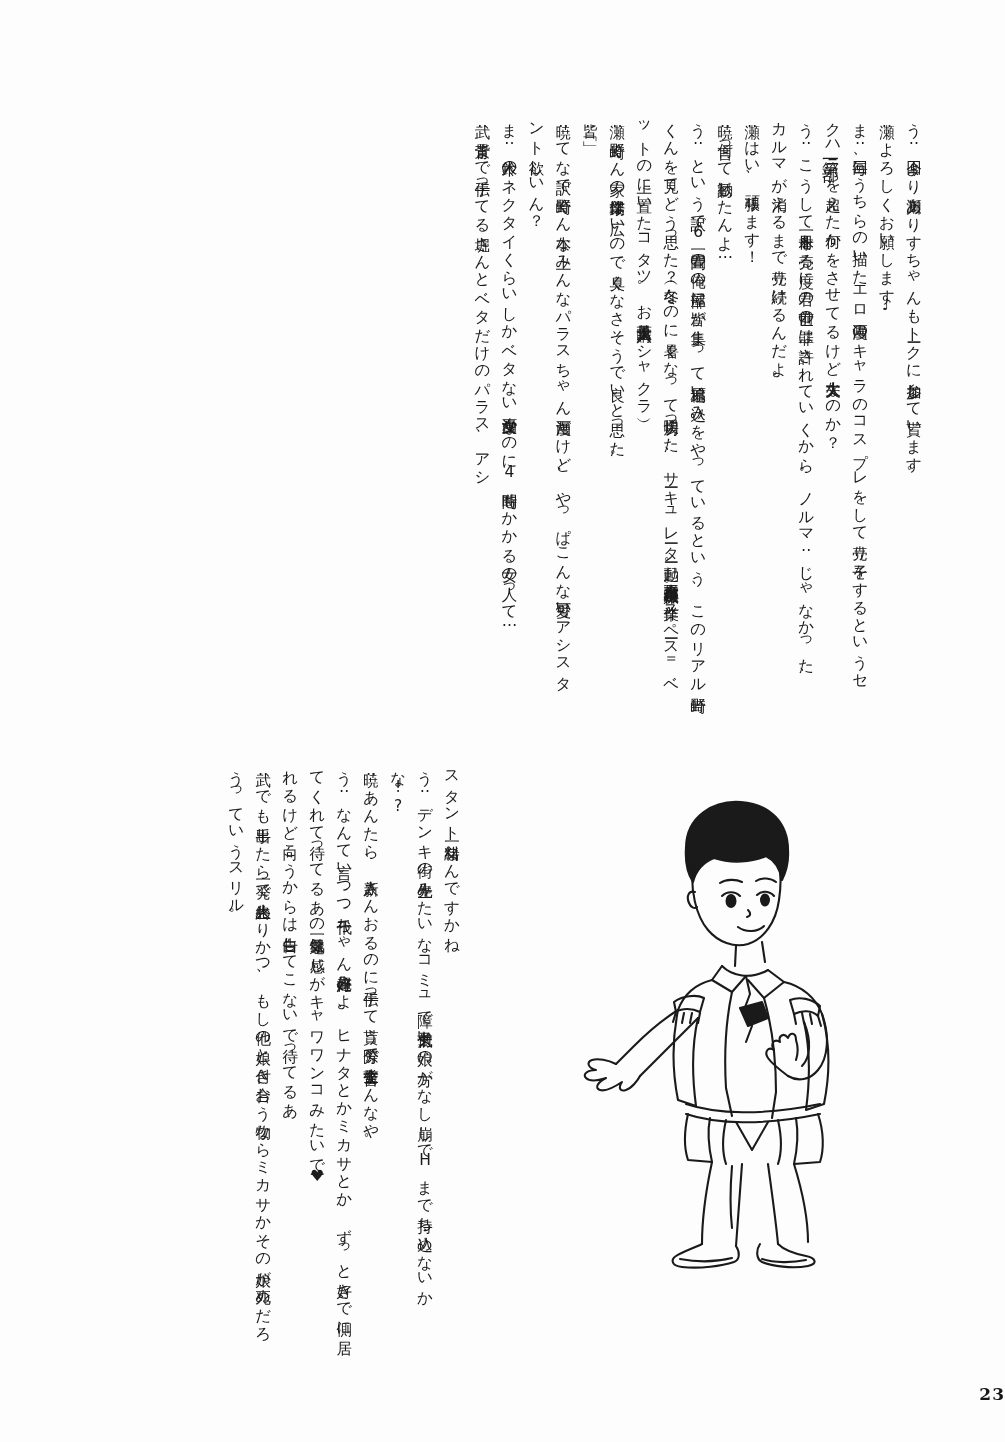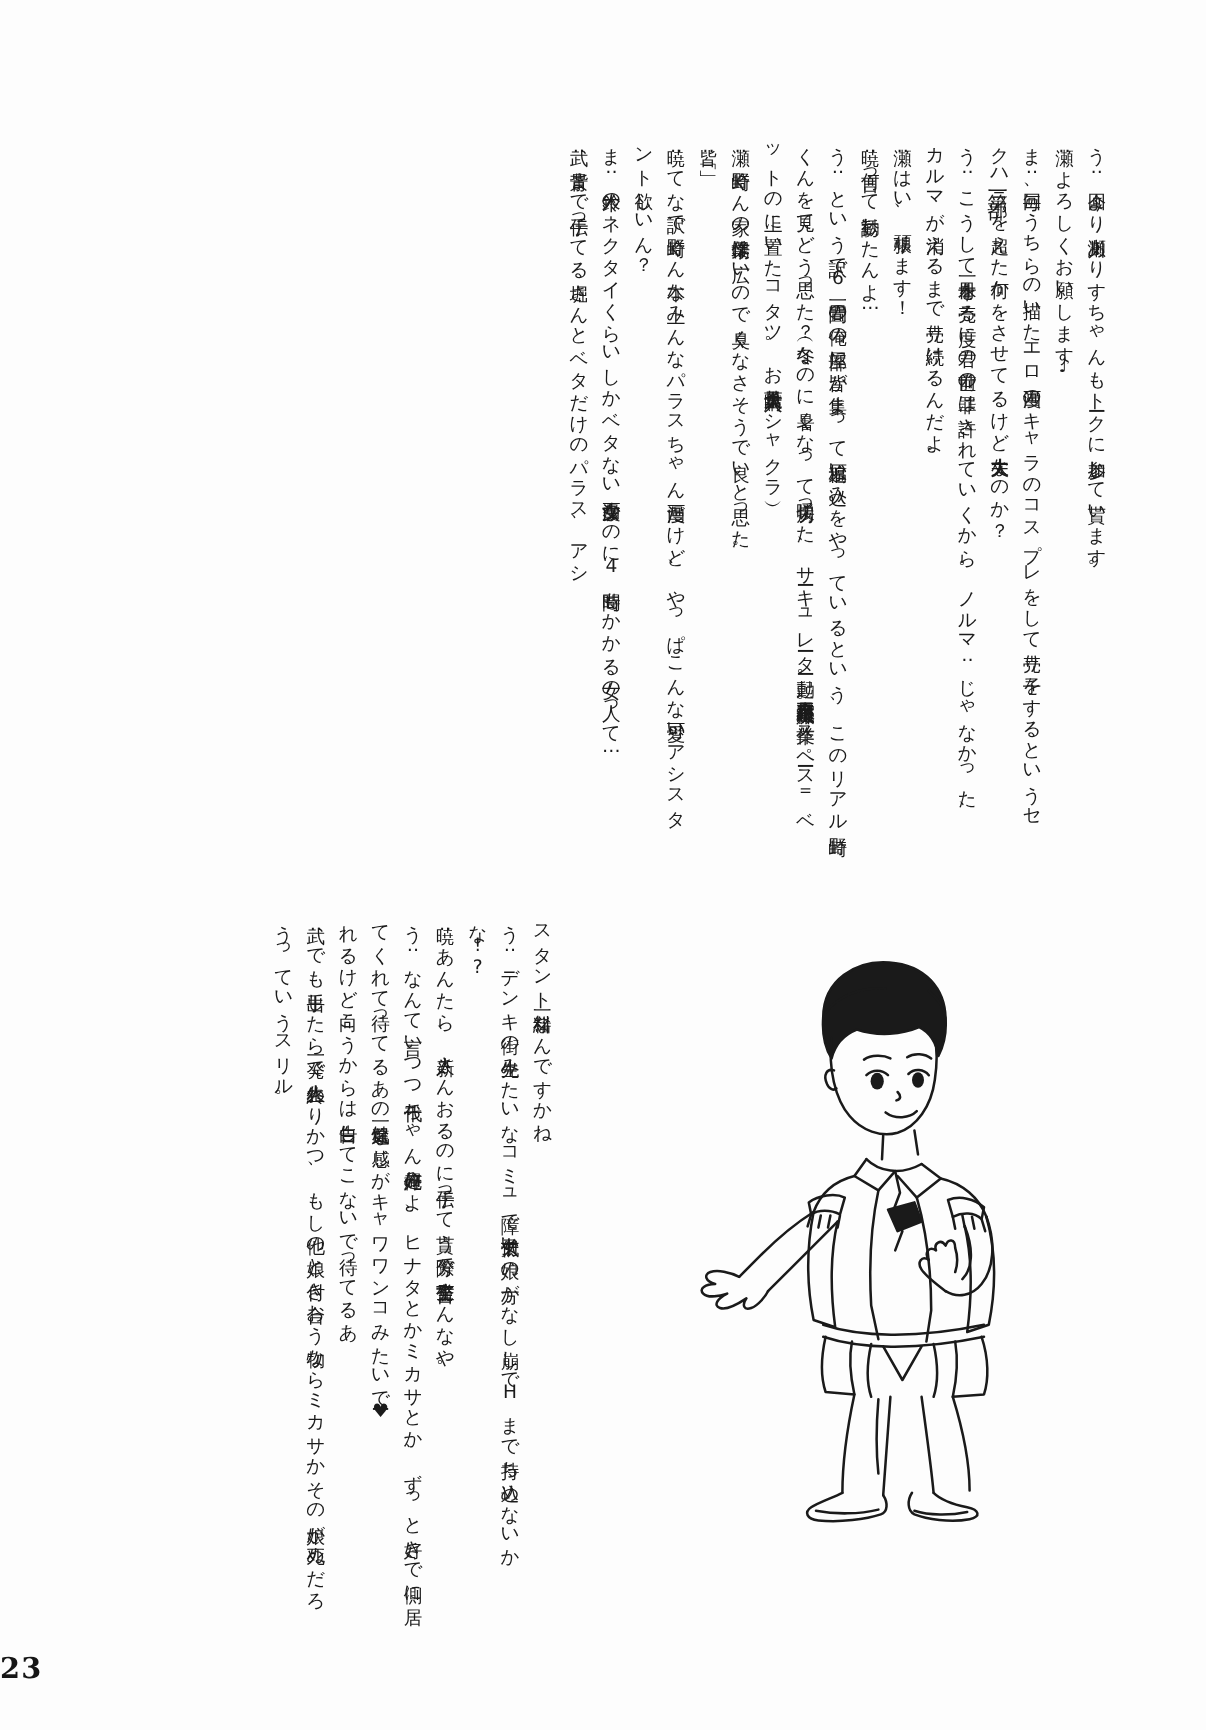--- a/index.html
+++ b/index.html
@@ -77,23 +77,23 @@
     height: 100%;
     display: block;
   }
 
   
   #page-number {
     position: absolute;
     left: 0;
     right: 0;
     bottom: 38px;
-    text-align: left;
+    text-align: right;
     font-family: "DejaVu Serif", serif;
-    font-size: 24px;
+    font-size: 17px;
     font-weight: bold;
     color: #161616;
     letter-spacing: 1px;
   }
 </style>
 </head>
 <body>
 
 <div class="page">
 

